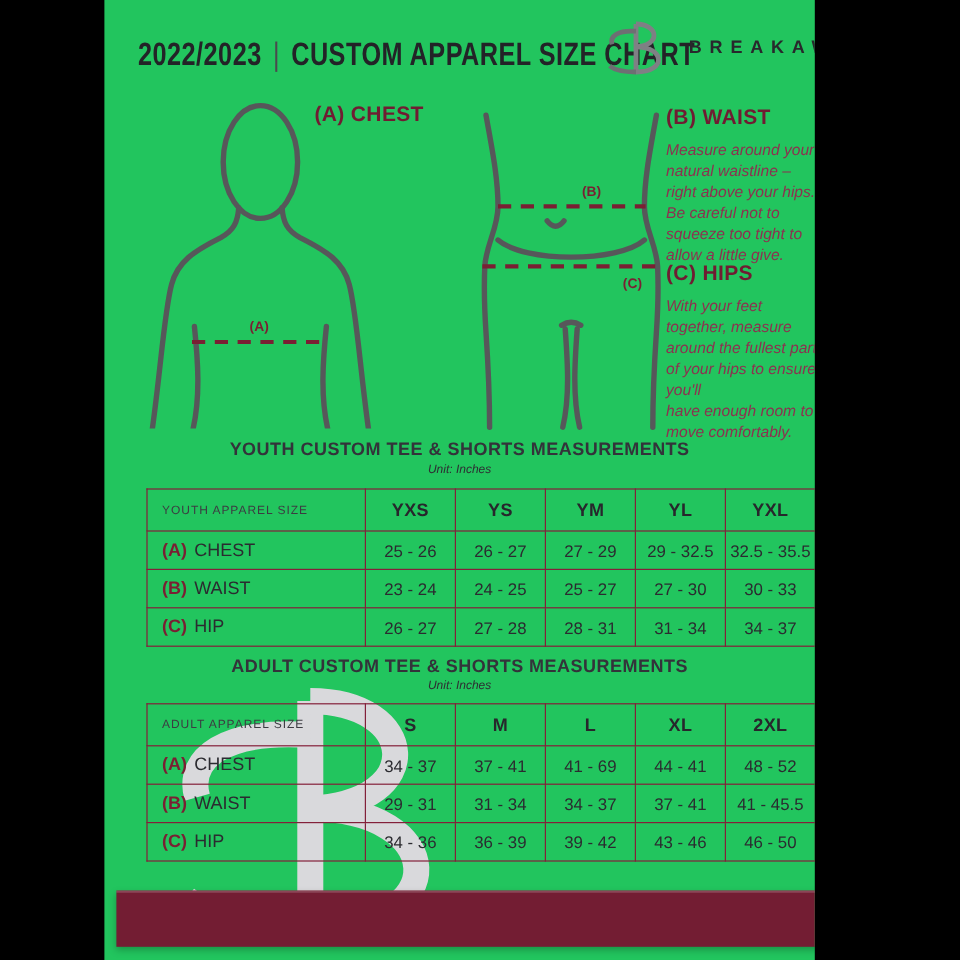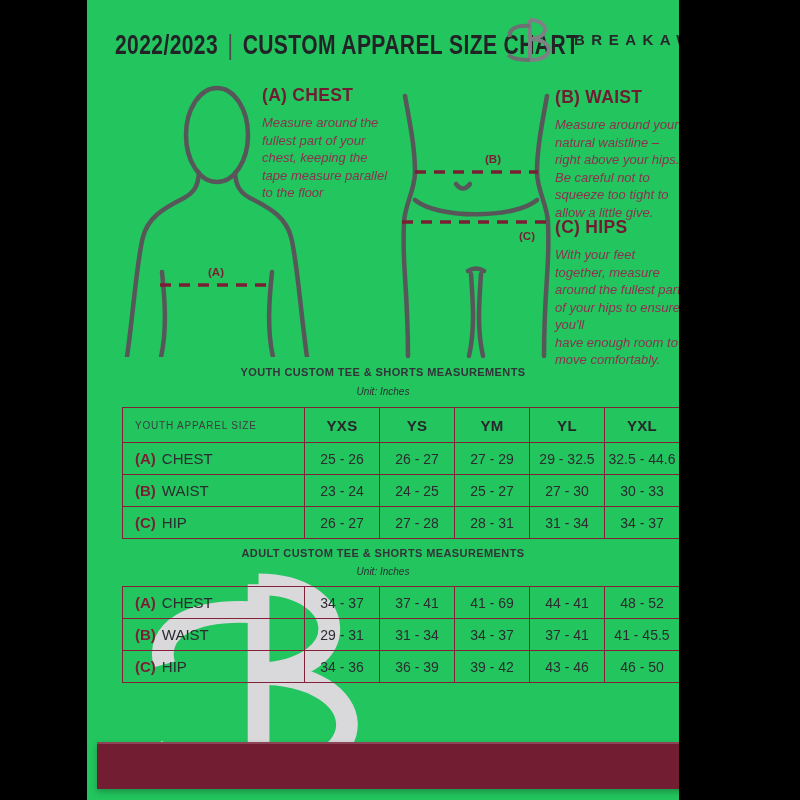--- a/index.html
+++ b/index.html
@@ -23,21 +23,21 @@
   .fig .dash { stroke:#7a1f33; stroke-width:3.5; stroke-dasharray:11 8; stroke-linecap:butt; }
   .fig text { fill:#7a1f33; font-weight:bold; font-size:11.5px; font-family:"Liberation Sans",sans-serif; }
 
   .guide-block { position:absolute; z-index:1; }
   .guide-block h3 { font-size:17.5px; font-weight:bold; color:#701c32; letter-spacing:0.3px; }
   .guide-block p { margin-top:8px; font-size:13px; font-style:italic; line-height:1.35;
                    color:#8d3150; white-space:pre-line; }
 
   
   .section-title { position:absolute; left:0; width:100%; text-align:center; z-index:1;
-                   font-size:11px; font-weight:bold; color:#33333a; letter-spacing:0.4px; }
+                   font-size:15px; font-weight:bold; color:#33333a; letter-spacing:0.4px; }
   .section-unit  { position:absolute; left:0; width:100%; text-align:center; z-index:1;
                    font-size:10px; font-style:italic; color:#2e2e33; }
 
   table.size-table { position:absolute; left:35px; width:558px; border-collapse:collapse;
                      table-layout:fixed; z-index:1; }
   table.size-table col.label-col { width:182px; }
   table.size-table th, table.size-table td { border:1.6px solid #84203a; }
   table.size-table tr.head-row { height:35px; }
   table.size-table tr.data-row { height:32px; }
   th.label-head { text-align:left; padding-left:12px; font-weight:normal; font-size:10px;
@@ -92,25 +92,20 @@
     <path d="M 79 182 C 81 210 83 238 77 264" stroke-width="3"></path>
     <path d="M 89 182 C 87 210 85 238 91 264" stroke-width="3"></path>
     <line class="dash" x1="23" y1="80" x2="146" y2="80"></line>
     <text x="101" y="71" text-anchor="middle">(B)</text>
     <line class="dash" x1="10" y1="130" x2="157" y2="130"></line>
     <text x="135" y="148" text-anchor="middle">(C)</text>
   </svg>
 
   <div class="guide-block" style="left:175px; top:85px; width:142px;">
     <h3>(A) CHEST</h3>
-    <p>Measure around the
-fullest part of your
-chest, keeping the
-tape measure parallel
-to the floor</p>
   </div>
   <div class="guide-block" style="left:468px; top:87px; width:152px;">
     <h3>(B) WAIST</h3>
     <p>Measure around your
 natural waistline –
 right above your hips.
 Be careful not to
 squeeze too tight to
 allow a little give.</p>
   </div>
@@ -144,21 +139,21 @@
       <th class="size-head">YM</th>
       <th class="size-head">YL</th>
       <th class="size-head">YXL</th>
     </tr>
     <tr class="data-row">
       <td class="row-label"><span class="marker">(A)</span><span>CHEST</span></td>
       <td class="val">25 - 26</td>
       <td class="val">26 - 27</td>
       <td class="val">27 - 29</td>
       <td class="val">29 - 32.5</td>
-      <td class="val">32.5 - 44.6</td>
+      <td class="val">32.5 - 35.5</td>
     </tr>
     <tr class="data-row">
       <td class="row-label"><span class="marker">(B)</span><span>WAIST</span></td>
       <td class="val">23 - 24</td>
       <td class="val">24 - 25</td>
       <td class="val">25 - 27</td>
       <td class="val">27 - 30</td>
       <td class="val">30 - 33</td>
     </tr>
     <tr class="data-row">
@@ -177,20 +172,28 @@
   <table class="size-table" style="top:586px;">
     <colgroup>
         <col class="label-col">
         <col>
         <col>
         <col>
         <col>
         <col>
       </colgroup>
     <tbody>
+        <tr class="head-row">
+      <th class="label-head">ADULT APPAREL SIZE</th>
+      <th class="size-head">S</th>
+      <th class="size-head">M</th>
+      <th class="size-head">L</th>
+      <th class="size-head">XL</th>
+      <th class="size-head">2XL</th>
+    </tr>
     <tr class="data-row">
       <td class="row-label"><span class="marker">(A)</span><span>CHEST</span></td>
       <td class="val">34 - 37</td>
       <td class="val">37 - 41</td>
       <td class="val">41 - 69</td>
       <td class="val">44 - 41</td>
       <td class="val">48 - 52</td>
     </tr>
     <tr class="data-row">
       <td class="row-label"><span class="marker">(B)</span><span>WAIST</span></td>

